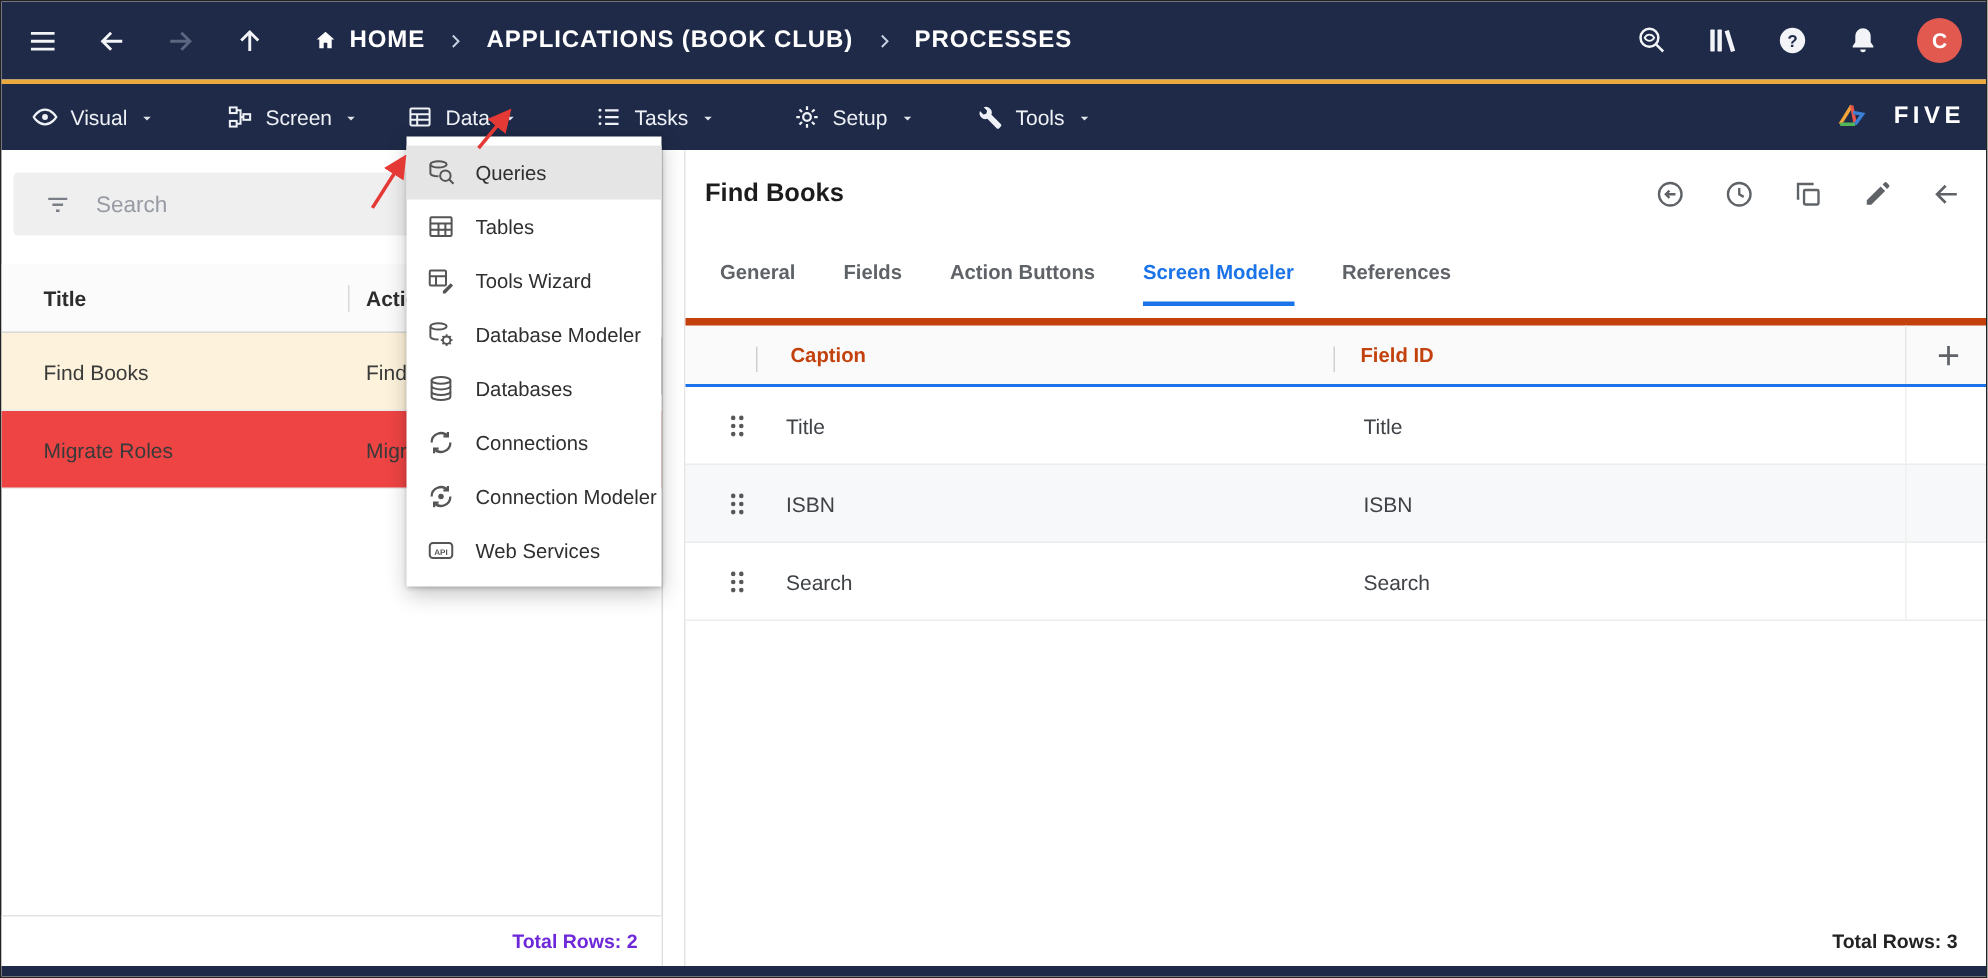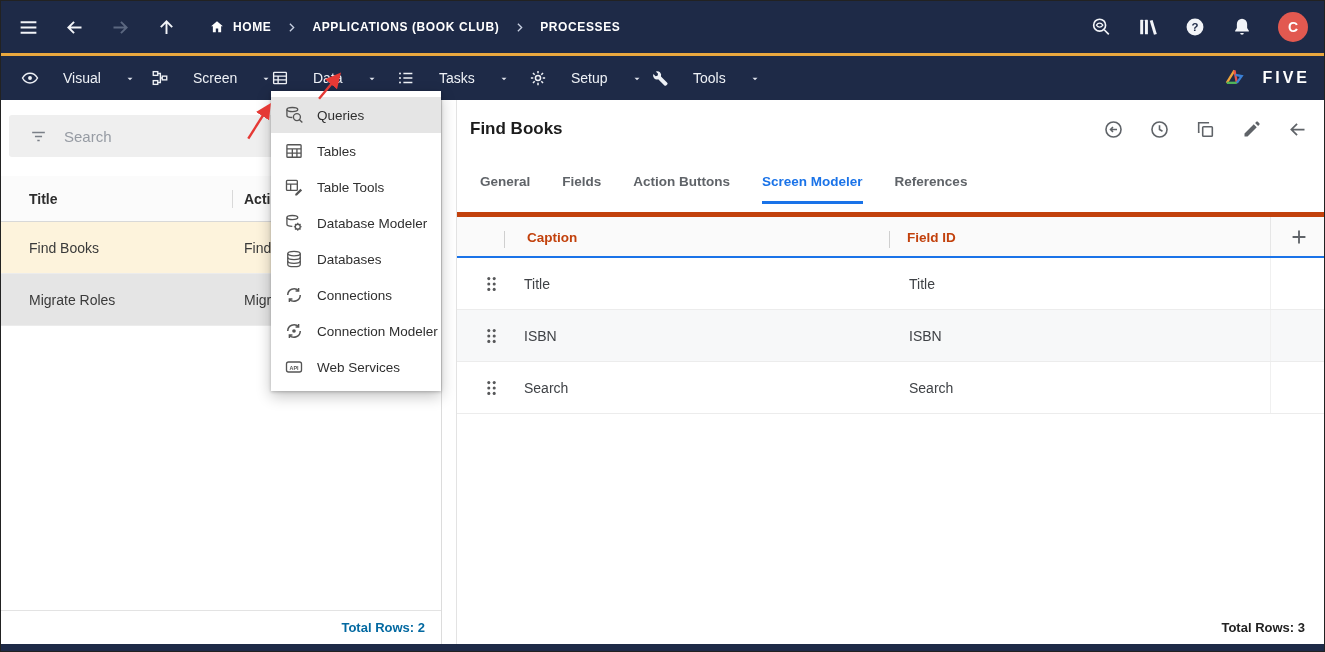--- a/index.html
+++ b/index.html
@@ -13,59 +13,59 @@
   *{margin:0;padding:0;box-sizing:border-box;}
   body{background:#888;font-family:"Liberation Sans",sans-serif;}
   .screen{position:relative;width:1325px;height:652px;background:#fff;overflow:hidden;
           border:1px solid #222;font-family:"Liberation Sans",sans-serif;}
 
   
   .topbar{position:absolute;left:0;top:0;right:0;height:52px;background:var(--topbar-bg);
           display:flex;align-items:center;color:#f2f4f8;padding-left:16px;gap:24px;}
   .tb-icon{width:22px;height:22px;display:flex;align-items:center;justify-content:center;color:#f2f4f8;cursor:pointer;flex:0 0 auto;}
   .tb-icon.disabled{color:#5b6780;cursor:default;}
-  .breadcrumb{display:flex;align-items:center;gap:14px;font-size:12px;font-weight:bold;
+  .breadcrumb{display:flex;align-items:center;gap:14px;font-size:16px;font-weight:bold;
               letter-spacing:.6px;color:#fff;margin-left:8px;white-space:nowrap;}
   .crumb{display:flex;align-items:center;gap:8px;cursor:pointer;}
   .crumb-sep{color:#c9d1e2;display:flex;align-items:center;}
   .tb-right{margin-left:auto;display:flex;align-items:center;gap:25px;margin-right:16px;}
   .avatar{width:30px;height:30px;border-radius:50%;background:var(--avatar-bg);color:#fff;
           font-weight:bold;font-size:14px;display:flex;align-items:center;justify-content:center;cursor:pointer;}
 
   .accent-line{position:absolute;left:0;top:52px;right:0;height:3px;background:var(--accent-line);}
 
   
   .menubar{position:absolute;left:0;top:55px;right:0;height:44px;background:var(--topbar-bg);color:#eef1f6;}
-  .menu-item{position:absolute;top:0;height:44px;display:flex;align-items:center;gap:24px;
+  .menu-item{position:absolute;top:0;height:44px;display:flex;align-items:center;gap:8px;
              font-size:14px;font-weight:500;cursor:pointer;white-space:nowrap;}
   .menu-caret{color:#dfe3ec;display:flex;align-items:center;margin-top:1px;}
   .brand{position:absolute;right:14px;top:0;height:44px;display:flex;align-items:center;gap:17px;
          font-weight:bold;font-size:16px;letter-spacing:3px;color:#fff;}
 
   
   .left-panel{position:absolute;left:0;top:99px;width:441px;bottom:7px;background:#fff;border-right:1px solid #dcdcdc;}
   .search-bar{position:absolute;left:8px;right:9px;top:15px;height:42px;background:#efefef;border-radius:3px;
               display:flex;align-items:center;padding-left:20px;gap:16px;}
   .search-bar input{border:none;background:transparent;outline:none;font-size:15px;color:#444;width:100%;
                     font-family:"Liberation Sans",sans-serif;}
   .search-bar input::placeholder{color:#969ba3;}
   .lp-header{position:absolute;left:0;right:0;top:76px;height:46px;background:#fbfbfb;
              border-bottom:1px solid #d8d8d8;font-weight:bold;font-size:14px;color:#2d2d2d;}
   .lp-c1{position:absolute;left:28px;top:50%;transform:translateY(-50%);}
   .lp-c2{position:absolute;left:243px;top:50%;transform:translateY(-50%);}
   .lp-header .col-div{position:absolute;left:231px;top:14px;width:1px;height:18px;background:#d9d9d9;}
   .lp-row{position:absolute;left:0;right:0;height:52px;border-bottom:1px solid #ececec;
-          font-size:14px;color:#3a3a3a;cursor:pointer;background:#e5e5e5;}
+          font-size:14px;color:#3a3a3a;cursor:pointer;background:#ef4444;}
   .lp-row.selected{background:var(--selected-row-bg);}
   .lp-row .cell1{position:absolute;left:28px;top:50%;transform:translateY(-50%);white-space:nowrap;}
   .lp-row .cell2{position:absolute;left:243px;top:50%;transform:translateY(-50%);white-space:nowrap;}
   .lp-scroll{position:absolute;right:0;top:125px;width:7px;height:38px;background:#2e3b63;cursor:pointer;}
   .lp-footer{position:absolute;left:0;right:0;bottom:0;height:34px;border-top:1px solid #e3e3e3;
              display:flex;align-items:center;justify-content:flex-end;padding-right:16px;
-             font-size:13px;font-weight:bold;color:#0369a1;background:#fff;}
+             font-size:13px;font-weight:bold;color:#6d28d9;background:#fff;}
 
   
   .detail-panel{position:absolute;left:455px;top:99px;right:0;bottom:7px;background:#fff;border-left:1px solid #e3e3e3;}
   .dp-header{position:absolute;left:0;right:0;top:0;height:58px;display:flex;align-items:center;padding:0 16px 0 13px;}
   .dp-title{font-size:17px;font-weight:bold;color:#1c1c1c;}
   .dp-icons{margin-left:auto;display:flex;align-items:center;gap:25px;color:#5f6368;}
   .dp-icons .ic{width:21px;height:21px;cursor:pointer;display:flex;align-items:center;justify-content:center;}
   .dp-tabs{position:absolute;left:0;right:0;top:62px;height:42px;display:flex;gap:32px;padding-left:23px;
            font-size:13.5px;font-weight:bold;color:#5f6368;}
   .dp-tab{display:flex;align-items:center;height:100%;border-bottom:3px solid transparent;cursor:pointer;white-space:nowrap;}
@@ -441,21 +441,21 @@
       <span>Tables</span>
     </div>
     <div class="dd-item">
       <span class="dd-icon">
         <svg viewBox="0 0 24 24" width="20" height="20" fill="none" stroke="currentColor" stroke-width="1.6">
             <rect x="3" y="4" width="13" height="12" rx="1"></rect>
             <path d="M3 8.5h13M8 8.5V16"></path>
             <path d="M13.5 20.3l6.2-6.2 2 2-6.2 6.2h-2z" fill="currentColor" stroke="none"></path>
           </svg>
       </span>
-      <span>Table Tools</span>
+      <span>Tools Wizard</span>
     </div>
     <div class="dd-item">
       <span class="dd-icon">
         <svg viewBox="0 0 24 24" width="20" height="20" fill="none" stroke="currentColor" stroke-width="1.6">
             <ellipse cx="10" cy="5.5" rx="6.5" ry="2.5"></ellipse>
             <path d="M3.5 5.5v8c0 1.4 2.9 2.5 6.5 2.5"></path>
             <circle cx="16.5" cy="16.5" r="3"></circle>
             <path d="M16.5 11.8v1.6M16.5 19.6v1.6M11.8 16.5h1.6M19.6 16.5h1.6M13.2 13.2l1.1 1.1M18.7 18.7l1.1 1.1M19.8 13.2l-1.1 1.1M14.3 18.7l-1.1 1.1" stroke-width="1.4"></path>
           </svg>
       </span>

